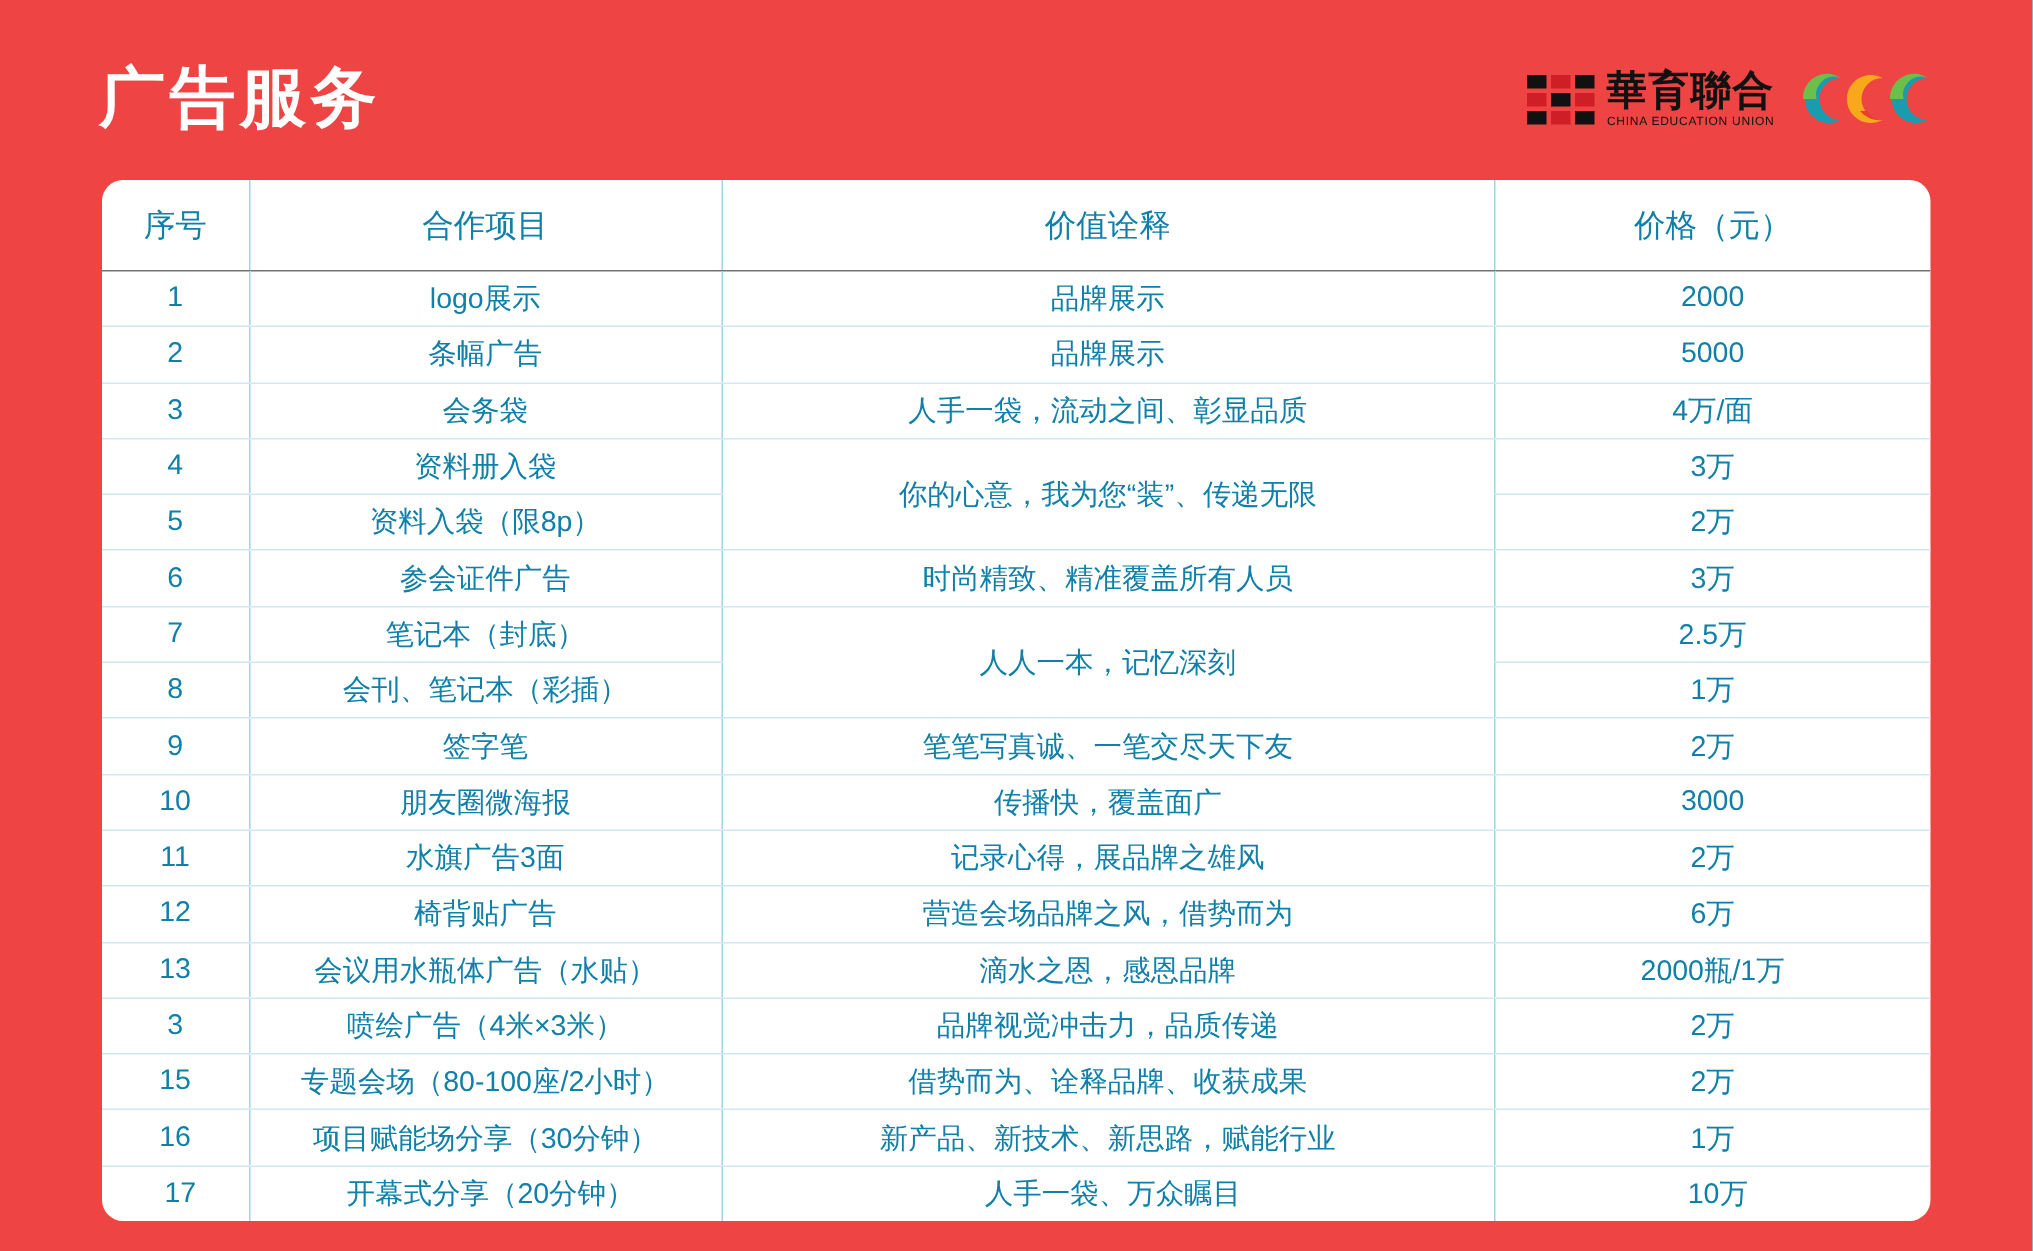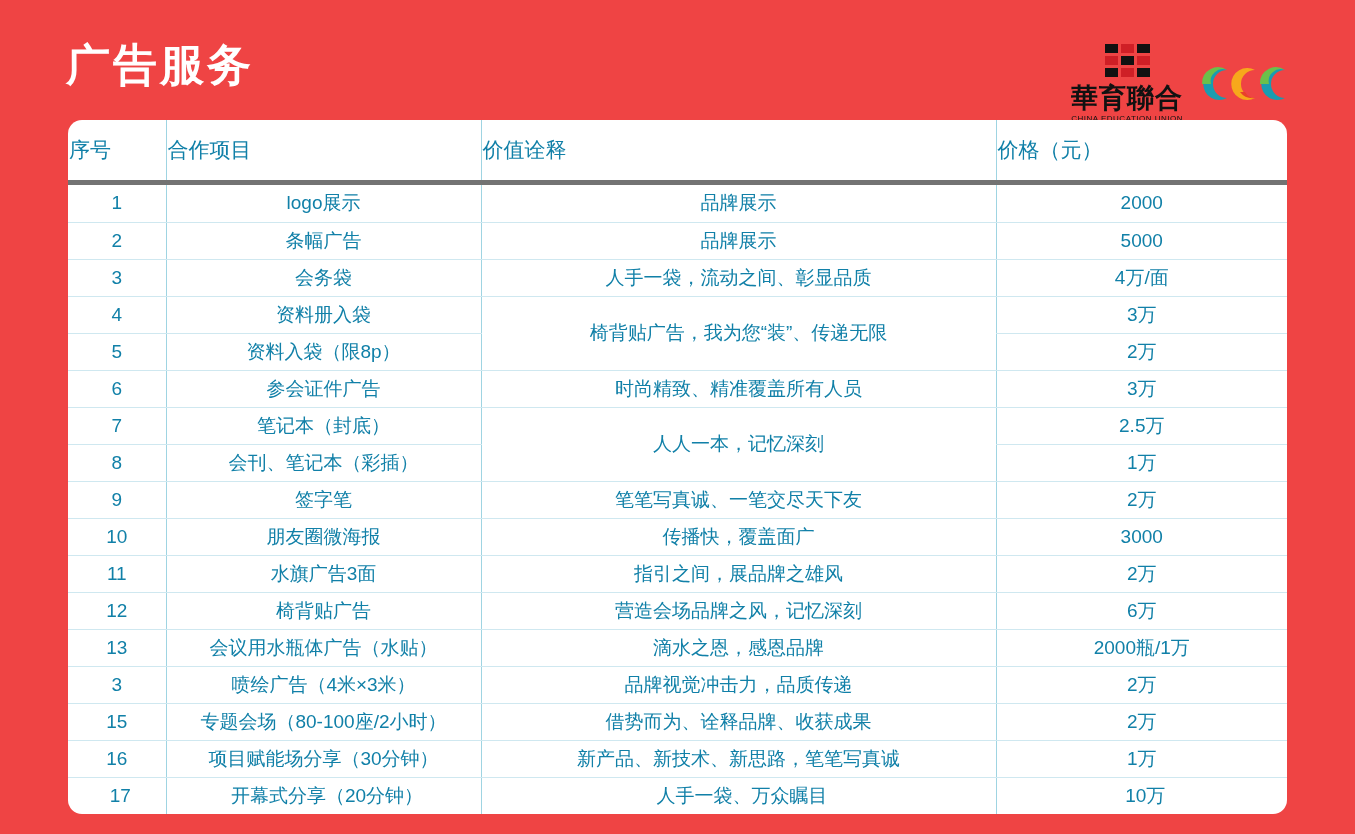--- a/index.html
+++ b/index.html
@@ -34,21 +34,20 @@
     right: 66px;
     top: 44px;
     display: flex;
     align-items: center;
     gap: 14px;
   }
   .logo-heyu {
     display: flex;
     align-items: center;
     gap: 8px;
-    flex-direction: column;
   }
   .logo-bars {
     display: flex;
     flex-direction: column;
     gap: 3px;
   }
   .logo-bars .row {
     display: flex;
     gap: 3px;
   }
@@ -96,23 +95,23 @@
   table {
     width: 100%;
     height: 100%;
     border-collapse: collapse;
     table-layout: fixed;
   }
   th {
     font-size: 21px;
     color: #1180a8;
     font-weight: normal;
-    text-align: left;
+    text-align: center;
     height: 58px;
-    border-bottom: 5px solid #737373;
+    border-bottom: 1px solid #737373;
   }
   td {
     font-size: 19px;
     color: #1180a8;
     text-align: center;
     border-bottom: 1px solid #cfe8f0;
     padding: 0 4px;
   }
   tr:last-child td {
     border-bottom: none;
@@ -201,21 +200,21 @@
           </tr>
           <tr>
             <td>3</td>
             <td class="col-sep">会务袋</td>
             <td class="col-sep">人手一袋，流动之间、彰显品质</td>
             <td class="col-sep">4万/面</td>
           </tr>
           <tr>
             <td>4</td>
             <td class="col-sep">资料册入袋</td>
-            <td class="col-sep" rowspan="2">椅背贴广告，我为您“装”、传递无限</td>
+            <td class="col-sep" rowspan="2">你的心意，我为您“装”、传递无限</td>
             <td class="col-sep">3万</td>
           </tr>
           <tr>
             <td>5</td>
             <td class="col-sep">资料入袋（限8p）</td>
             <td class="col-sep">2万</td>
           </tr>
           <tr>
             <td>6</td>
             <td class="col-sep">参会证件广告</td>
@@ -241,27 +240,27 @@
           </tr>
           <tr>
             <td>10</td>
             <td class="col-sep">朋友圈微海报</td>
             <td class="col-sep">传播快，覆盖面广</td>
             <td class="col-sep">3000</td>
           </tr>
           <tr>
             <td>11</td>
             <td class="col-sep">水旗广告3面</td>
-            <td class="col-sep">指引之间，展品牌之雄风</td>
+            <td class="col-sep">记录心得，展品牌之雄风</td>
             <td class="col-sep">2万</td>
           </tr>
           <tr>
             <td>12</td>
             <td class="col-sep">椅背贴广告</td>
-            <td class="col-sep">营造会场品牌之风，记忆深刻</td>
+            <td class="col-sep">营造会场品牌之风，借势而为</td>
             <td class="col-sep">6万</td>
           </tr>
           <tr>
             <td>13</td>
             <td class="col-sep">会议用水瓶体广告（水贴）</td>
             <td class="col-sep">滴水之恩，感恩品牌</td>
             <td class="col-sep">2000瓶/1万</td>
           </tr>
           <tr>
             <td>3</td>
@@ -271,21 +270,21 @@
           </tr>
           <tr>
             <td>15</td>
             <td class="col-sep">专题会场（80-100座/2小时）</td>
             <td class="col-sep">借势而为、诠释品牌、收获成果</td>
             <td class="col-sep">2万</td>
           </tr>
           <tr>
             <td>16</td>
             <td class="col-sep">项目赋能场分享（30分钟）</td>
-            <td class="col-sep">新产品、新技术、新思路，笔笔写真诚</td>
+            <td class="col-sep">新产品、新技术、新思路，赋能行业</td>
             <td class="col-sep">1万</td>
           </tr>
           <tr>
             <td>17</td>
             <td class="col-sep">开幕式分享（20分钟）</td>
             <td class="col-sep">人手一袋、万众瞩目</td>
             <td class="col-sep">10万</td>
           </tr>
         </tbody>
     </table>

